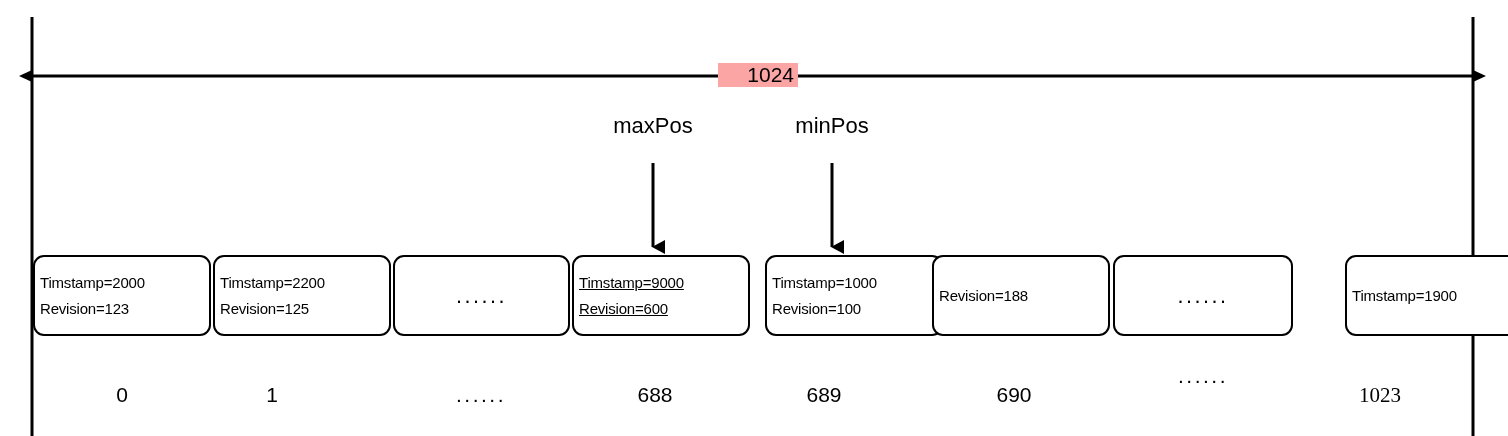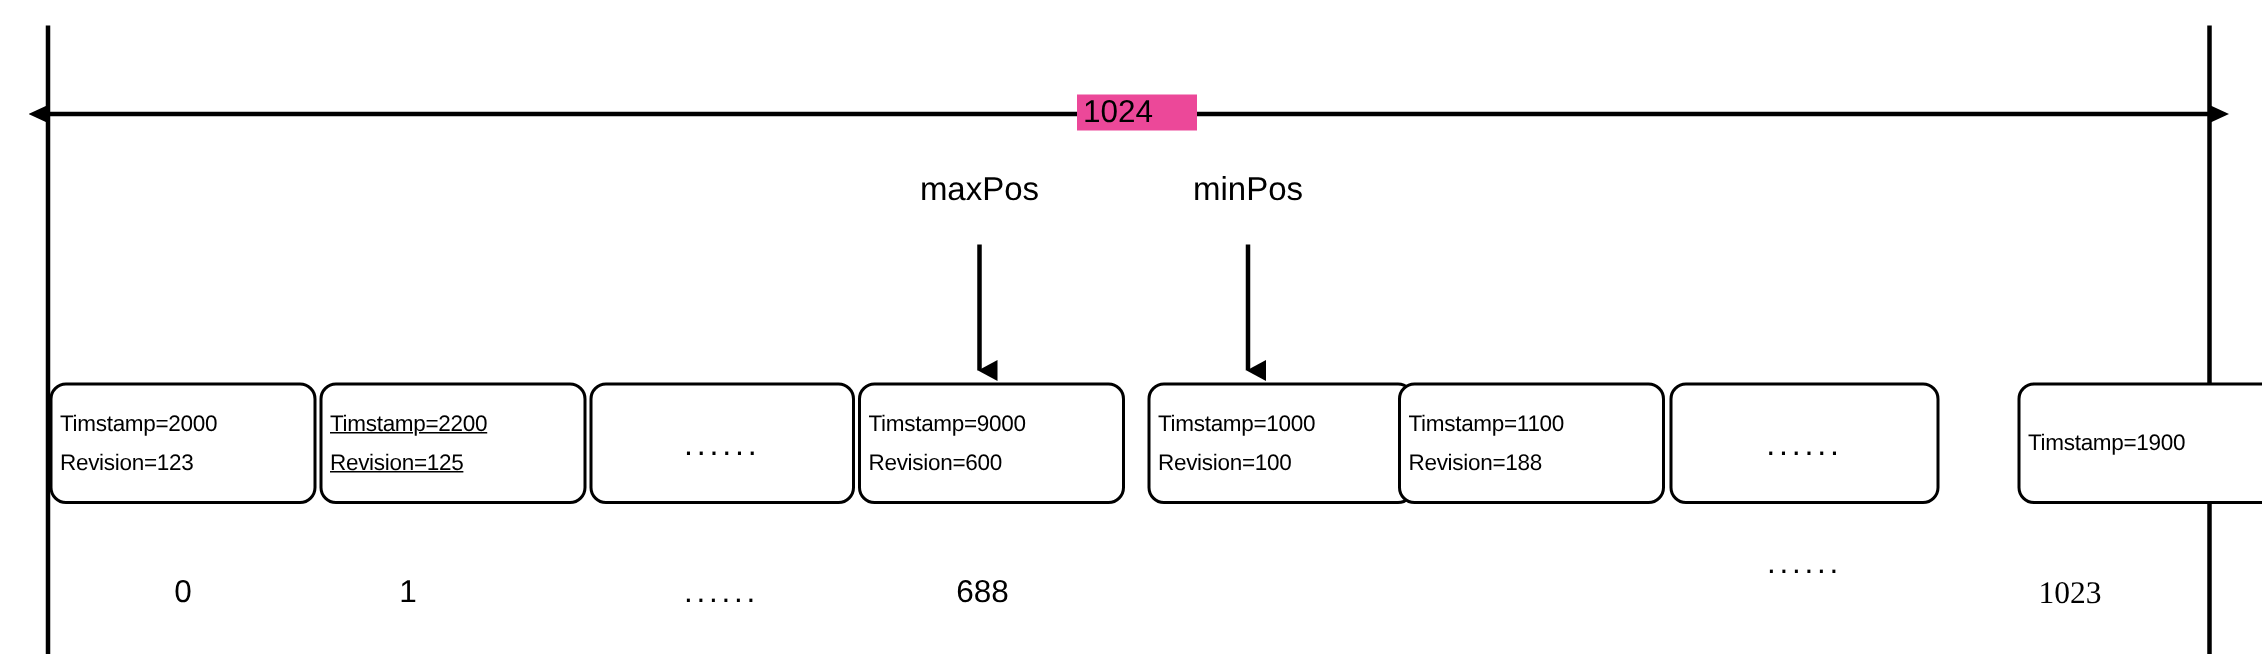--- a/index.html
+++ b/index.html
@@ -81,24 +81,24 @@
     font-size: 22px;
     color: #000000;
     white-space: nowrap;
   }
 
   
   .dimension-label {
     position: absolute;
     font-size: 21px;
     color: #000000;
-    background: #ec4899;
+    background: #fca5a5;
     padding: 0 4px;
     white-space: nowrap;
-    text-align: left;
+    text-align: right;
   }
 </style>
 </head>
 <body>
 
 <div id="canvas">
 
   <svg id="diagram-svg" viewBox="0 0 1508 436">
     <defs>
       <marker id="arrow-left" markerWidth="14" markerHeight="12" refX="13" refY="6" orient="auto" markerUnits="userSpaceOnUse">
@@ -131,41 +131,40 @@
     <div class="pointer-label" style="left:583px; top:113px; width:140px;">maxPos</div>
   </div>
 
   <div class="layer">
 
     <div class="slot-box" style="left:33px; top:255px; width:178px; height:81px;">
       <div class="line">Timstamp=2000</div>
       <div class="line">Revision=123</div>
     </div>
 
-    <div class="slot-box" style="left:213px; top:255px; width:178px; height:81px;text-decoration:underline;">
+    <div class="slot-box" style="left:213px; top:255px; width:178px; height:81px;">
       <div class="line">Timstamp=2200</div>
       <div class="line">Revision=125</div>
     </div>
 
     <div class="slot-box ellipsis-box" style="left:393px; top:255px; width:177px; height:81px;">
       <div class="line">......</div>
     </div>
 
-    <div class="slot-box" style="left:572px; top:255px; width:178px; height:81px;">
+    <div class="slot-box" style="left:572px; top:255px; width:178px; height:81px;text-decoration:underline;">
       <div class="line">Timstamp=9000</div>
       <div class="line">Revision=600</div>
     </div>
 
     <div class="slot-box" style="left:765px; top:255px; width:178px; height:81px;">
       <div class="line">Timstamp=1000</div>
       <div class="line">Revision=100</div>
     </div>
 
     <div class="slot-box" style="left:932px; top:255px; width:178px; height:81px;">
-      <div class="line">Timstamp=1100</div>
       <div class="line">Revision=188</div>
     </div>
 
     <div class="slot-box ellipsis-box" style="left:1113px; top:255px; width:180px; height:81px;">
       <div class="line">......</div>
     </div>
 
     <div class="slot-box" style="left:1345px; top:255px; width:215px; height:81px;">
       <div class="line">Timstamp=1900</div>
     </div>
@@ -174,20 +173,22 @@
 
   <div class="layer">
     <div class="index-label" style="left:62px; top:383px; width:120px;">0</div>
 
     <div class="index-label" style="left:212px; top:383px; width:120px;">1</div>
 
     <div class="index-label dots" style="left:421px; top:383px; width:120px;">......</div>
 
     <div class="index-label" style="left:595px; top:383px; width:120px;">688</div>
 
+    <div class="index-label" style="left:764px; top:383px; width:120px;">689</div>
 
+    <div class="index-label" style="left:954px; top:383px; width:120px;">690</div>
 
     <div class="index-label dots" style="left:1143px; top:364px; width:120px;">......</div>
 
     <div class="index-label" style="left:1320px; top:383px; width:120px;font-family:Liberation Serif, serif;">1023</div>
   </div>
 
 </div>
 
 </body></html>

